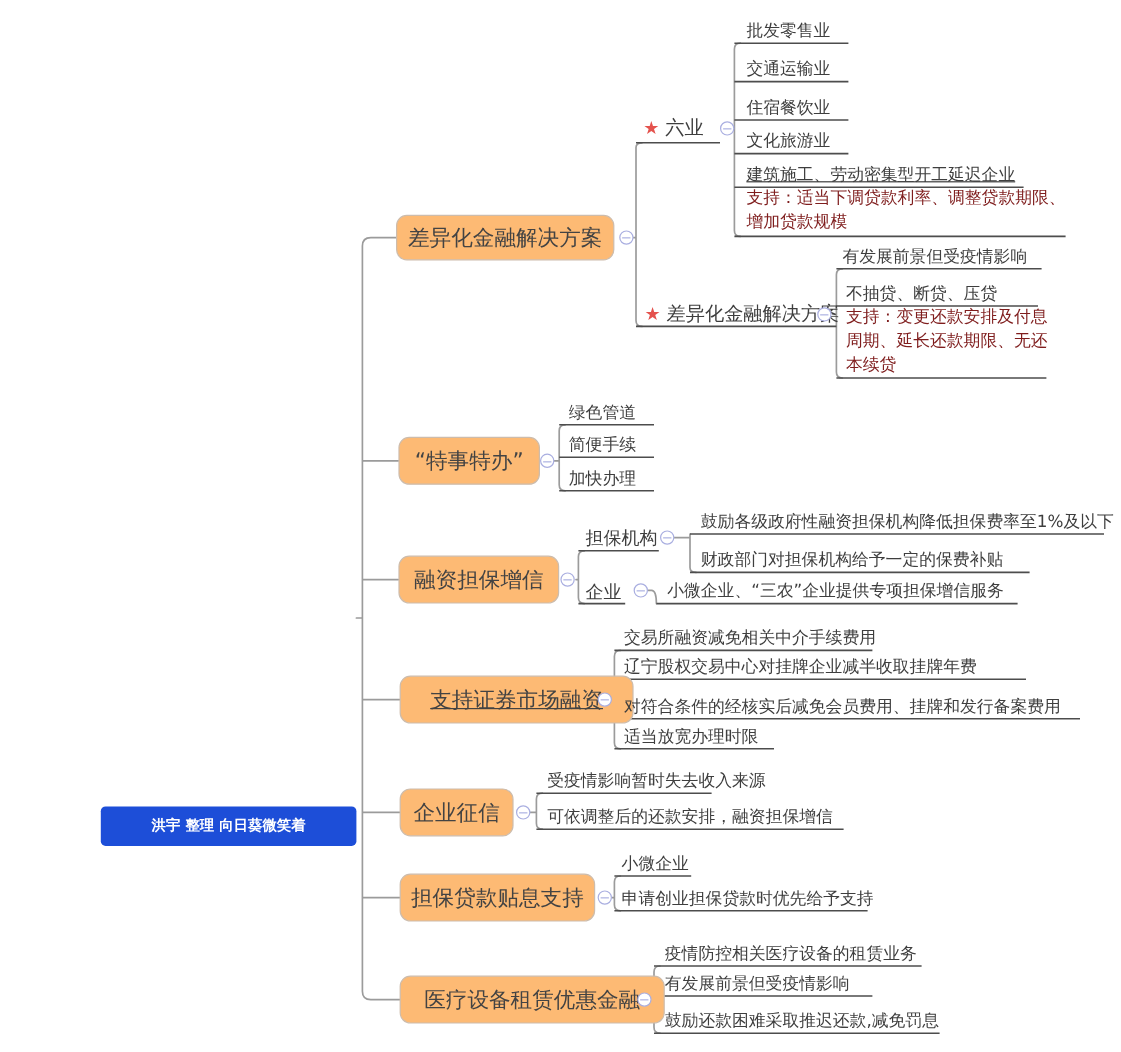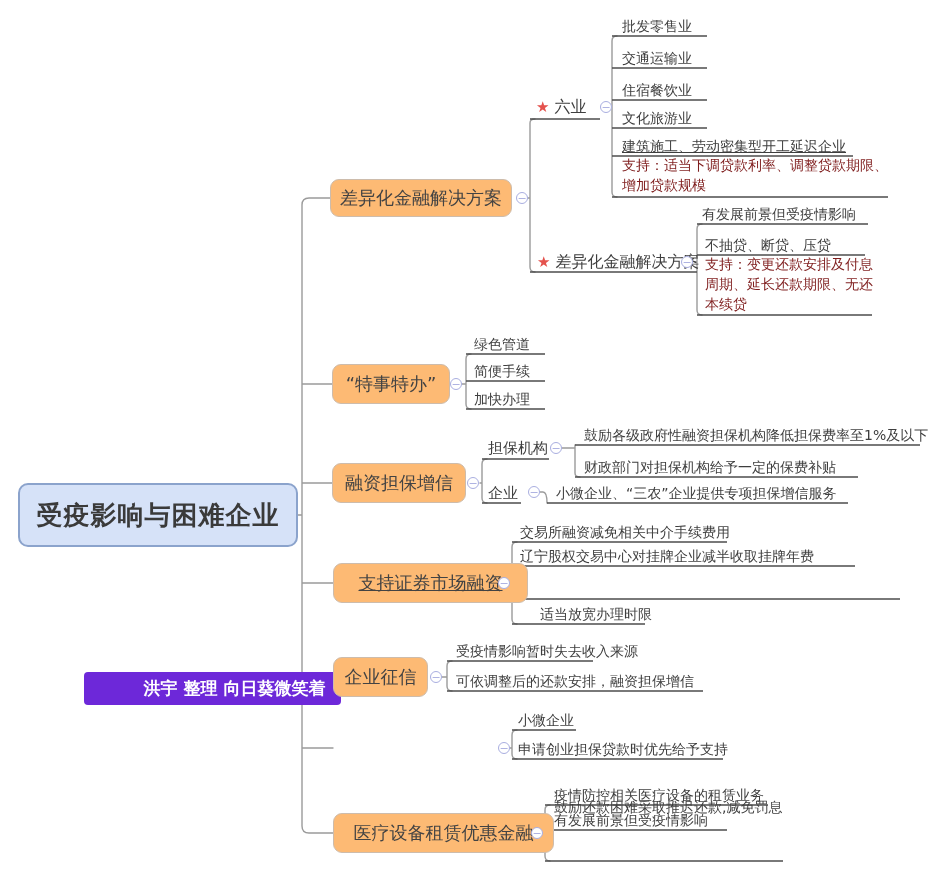--- a/index.html
+++ b/index.html
@@ -25,22 +25,22 @@
   .leaf{position:absolute;font-size:14px;line-height:20px;color:#3e3e3e;white-space:nowrap;}
   .leaf-wrap{position:absolute;font-size:14px;line-height:20px;color:#7f1d1d;white-space:normal;}
   .minus{
     position:absolute;width:12px;height:12px;border-radius:50%;
     border:1px solid #a9aee0;background:#ffffff;color:#a9aee0;
     font-size:11px;line-height:11px;text-align:center;box-sizing:border-box;
     display:flex;align-items:center;justify-content:center;cursor:pointer;
   }
   .watermark{
     position:absolute;left:84px;top:672px;width:213px;height:33px;
-    background:#6d28d9;border-radius:4px;color:#ffffff;font-weight:bold;font-size:17px;
-    display:flex;align-items:center;justify-content:center;white-space:nowrap;padding-left:44px;
+    background:#1d4ed8;border-radius:4px;color:#ffffff;font-weight:bold;font-size:12px;
+    display:flex;align-items:center;justify-content:center;white-space:nowrap;
   }
 </style>
 </head>
 <body>
 
 <div id="canvas">
 
   <svg id="lines" viewBox="0 0 934 877" xmlns="http://www.w3.org/2000/svg">
 
     <g stroke="#9b9b9b" stroke-width="1.4" fill="none" stroke-linecap="round">
@@ -66,29 +66,29 @@
       <path d="M482,459 H549 M482,503 H521"></path>
       <path d="M575,445 H920 M575,477 H858"></path>
       <path d="M547,503 H848"></path>
       <path d="M512,542 H727 M512,566 H855 M512,599 H900 M512,624 H645"></path>
       <path d="M447,661 H593 M447,691 H703"></path>
       <path d="M512,730 H576 M512,759 H723"></path>
       <path d="M545,805 H768 M545,830 H727 M545,861 H783"></path>
     </g>
   </svg>
 
-  <div class="node root-box">受疫影响与困难企业</div>
 
   <div class="watermark">洪宇  整理 向日葵微笑着</div>
 
   <div class="node branch-box" style="left:330px;top:179px;width:182px;height:38px;">差异化金融解决方案</div>
   <div class="node branch-box" style="left:332px;top:364px;width:118px;height:40px;">“特事特办”</div>
   <div class="node branch-box" style="left:332px;top:463px;width:134px;height:40px;">融资担保增信</div>
   <div class="node branch-box" style="left:333px;top:563px;width:195px;height:40px;text-decoration:underline;">支持证券市场融资</div>
   <div class="node branch-box" style="left:333px;top:657px;width:95px;height:40px;">企业征信</div>
+  <div class="node branch-box" style="left:333px;top:728px;width:163px;height:40px;">担保贷款贴息支持</div>
   <div class="node branch-box" style="left:333px;top:813px;width:221px;height:40px;">医疗设备租赁优惠金融</div>
 
   <div class="sub" style="left:536px;top:97px;">
     <span class="star">★</span>
     <span>六业</span>
   </div>
   <div class="sub" style="left:537px;top:252px;">
     <span class="star">★</span>
     <span>差异化金融解决方案</span>
   </div>
@@ -113,31 +113,32 @@
   <div class="leaf" style="left:474px;top:334px;">绿色管道</div>
   <div class="leaf" style="left:474px;top:361px;">简便手续</div>
   <div class="leaf" style="left:474px;top:389px;">加快办理</div>
 
   <div class="leaf" style="left:584px;top:425px;">鼓励各级政府性融资担保机构降低担保费率至1%及以下</div>
   <div class="leaf" style="left:584px;top:457px;">财政部门对担保机构给予一定的保费补贴</div>
   <div class="leaf" style="left:520px;top:522px;">交易所融资减免相关中介手续费用</div>
 
   <div class="leaf" style="left:556px;top:483px;">小微企业、“三农”企业提供专项担保增信服务</div>
   <div class="leaf" style="left:520px;top:546px;">辽宁股权交易中心对挂牌企业减半收取挂牌年费</div>
-  <div class="leaf" style="left:520px;top:604px;margin-left:20px;">适当放宽办理时限</div>
+  <div class="leaf" style="left:520px;top:579px;">对符合条件的经核实后减免会员费用、挂牌和发行备案费用</div>
+  <div class="leaf" style="left:520px;top:604px;">适当放宽办理时限</div>
 
   <div class="leaf" style="left:456px;top:641px;">受疫情影响暂时失去收入来源</div>
   <div class="leaf" style="left:456px;top:671px;">可依调整后的还款安排，融资担保增信</div>
 
   <div class="leaf" style="left:518px;top:710px;">小微企业</div>
   <div class="leaf" style="left:518px;top:739px;">申请创业担保贷款时优先给予支持</div>
 
   <div class="leaf" style="left:554px;top:785px;">疫情防控相关医疗设备的租赁业务</div>
   <div class="leaf" style="left:554px;top:810px;">有发展前景但受疫情影响</div>
-  <div class="leaf" style="left:554px;top:797px;">鼓励还款困难采取推迟还款,减免罚息</div>
+  <div class="leaf" style="left:554px;top:841px;">鼓励还款困难采取推迟还款,减免罚息</div>
 
   <div class="minus" style="left:516px;top:192px;">−</div>
   <div class="minus" style="left:600px;top:101px;">−</div>
   <div class="minus" style="left:681px;top:256px;">−</div>
   <div class="minus" style="left:450px;top:378px;">−</div>
   <div class="minus" style="left:467px;top:477px;">−</div>
   <div class="minus" style="left:550px;top:442px;">−</div>
   <div class="minus" style="left:528px;top:486px;">−</div>
   <div class="minus" style="left:498px;top:577px;">−</div>
   <div class="minus" style="left:430px;top:671px;">−</div>

